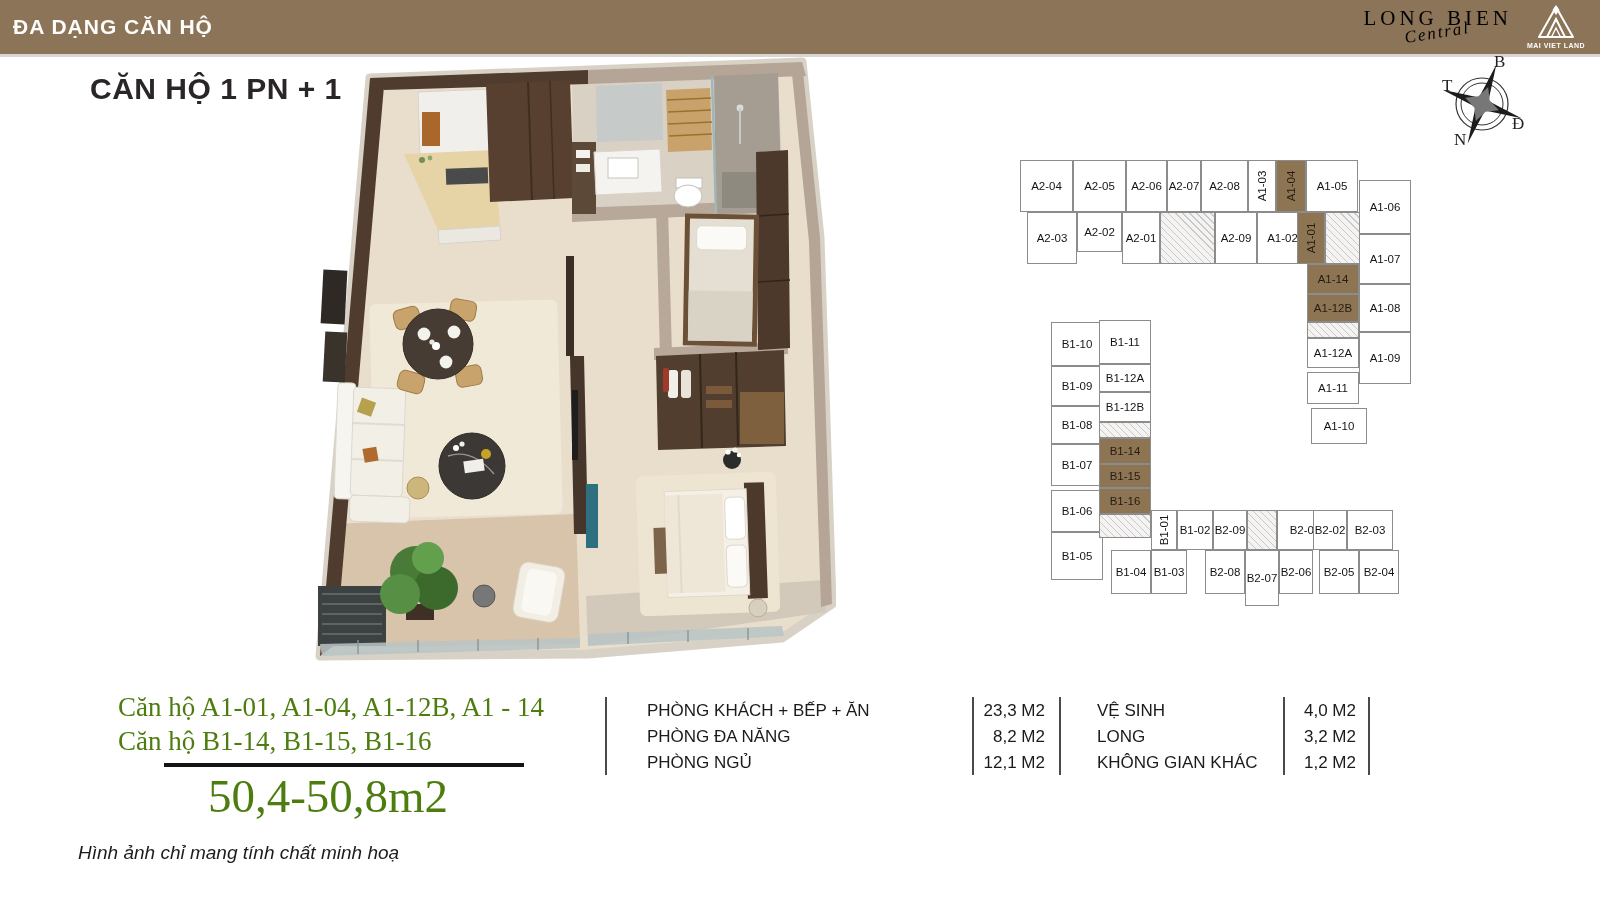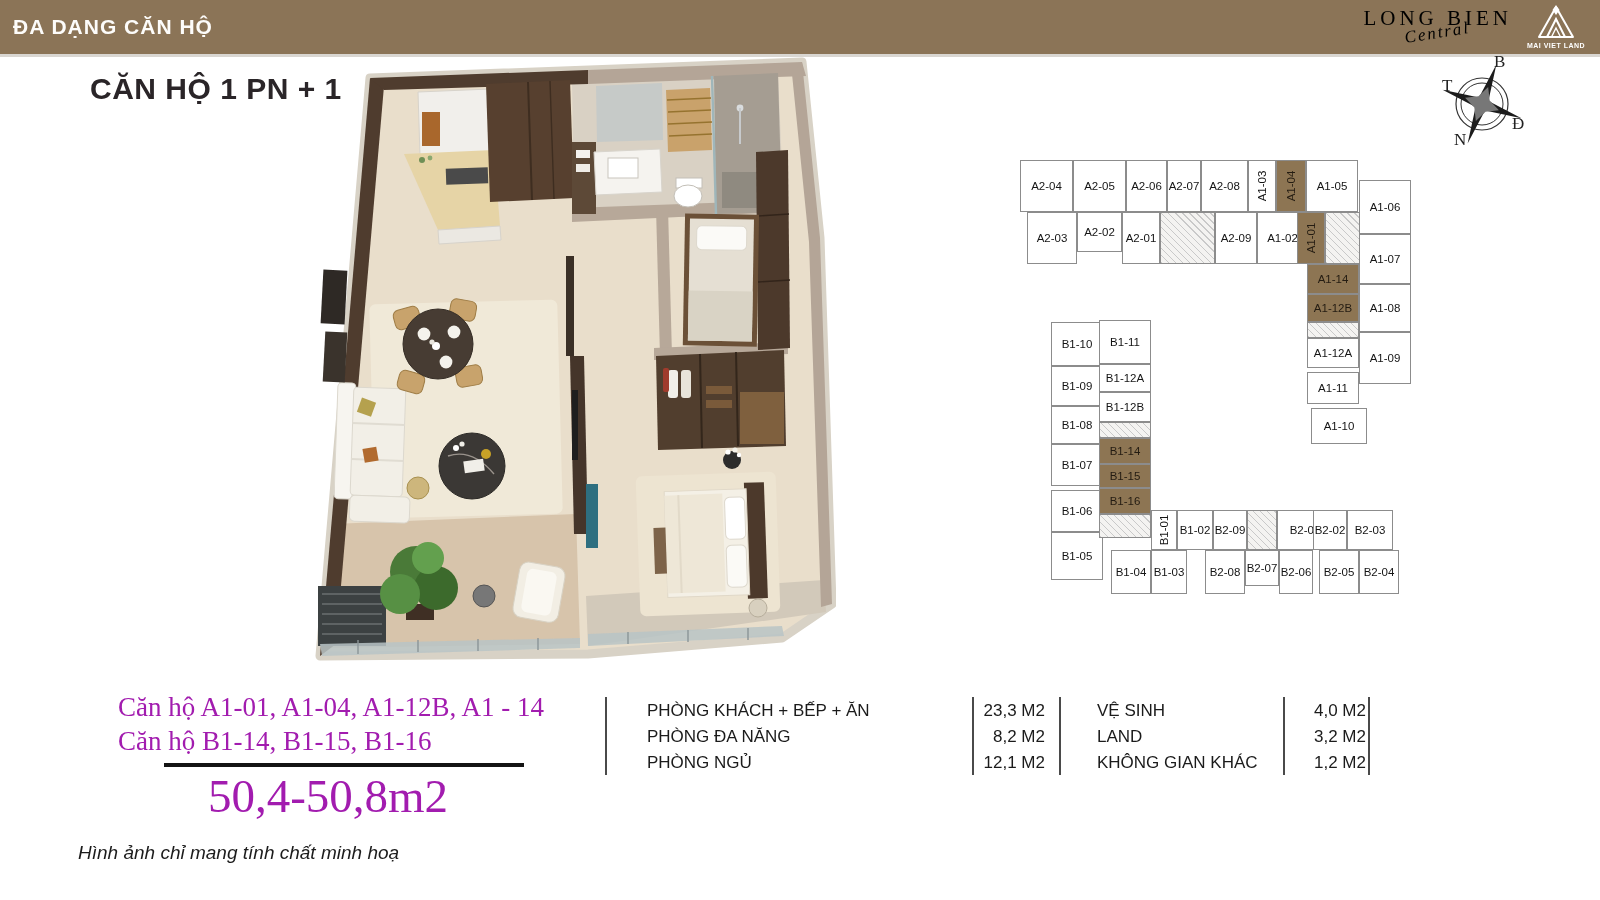--- a/index.html
+++ b/index.html
@@ -16,36 +16,36 @@
                 letter-spacing:2px;margin-top:-8px;transform:rotate(-9deg);}
   .partner-wrap{position:absolute;right:10px;top:4px;width:68px;text-align:center;color:#fff;}
   .partner-name{font-size:7px;font-weight:bold;letter-spacing:.5px;margin-top:-2px;}
 
   
   .page-heading{position:absolute;left:90px;top:72px;font-size:30px;font-weight:800;
                 color:#2a2528;letter-spacing:.5px;}
   .note{position:absolute;left:78px;top:842px;font-size:19px;font-style:italic;color:#1c1c1c;}
 
   
-  .summary{position:absolute;left:118px;top:690px;width:440px;color:#a21caf;
+  .summary{position:absolute;left:118px;top:690px;width:440px;color:#4d7c0f;
            font-family:"Liberation Serif",serif;}
   .summary-line{font-size:27px;line-height:34px;}
   .summary-rule{height:4px;background:#141414;width:360px;margin:5px 0 2px 46px;}
   .summary-area{font-size:47px;text-align:center;width:420px;margin-top:2px;}
 
   
   .spec-col{position:absolute;top:697px;height:78px;color:#1b1b1b;}
   .spec-col1{left:605px;width:452px;border-left:2px solid #4a4a4a;border-right:2px solid #4a4a4a;}
   .spec-col2{left:1057px;width:311px;border-right:2px solid #4a4a4a;}
   .spec-divider{position:absolute;top:0;bottom:0;width:2px;background:#4a4a4a;}
   .spec-row{display:flex;align-items:center;height:25px;margin-top:1px;font-size:17px;}
   .spec-label{flex:1;padding-left:40px;white-space:nowrap;}
   .spec-col2 .spec-label{padding-left:40px;}
   .spec-value{width:86px;text-align:right;padding-right:14px;white-space:nowrap;}
-  .spec-col2 .spec-value{width:80px;padding-right:2px;}
+  .spec-col2 .spec-value{width:80px;padding-right:12px;}
 
   
   .compass{position:absolute;left:1428px;top:60px;width:110px;height:96px;}
   .compass-label{position:absolute;font-size:17px;color:#222;font-family:"Liberation Serif",serif;}
 
   
   .siteplan{position:absolute;left:1015px;top:152px;width:400px;height:450px;}
   .cell{position:absolute;background:#ffffff;border:1px solid #8c8c8c;display:flex;
         align-items:center;justify-content:center;box-sizing:border-box;}
   .cell span{font-size:11.5px;color:#141414;white-space:nowrap;}
@@ -386,21 +386,21 @@
       </div>
       <div class="cell" style="left: 96px; top: 398px; width: 40px; height: 44px;">
         <span>B1-04</span>
       </div>
       <div class="cell" style="left: 136px; top: 398px; width: 36px; height: 44px;">
         <span>B1-03</span>
       </div>
       <div class="cell" style="left: 190px; top: 398px; width: 40px; height: 44px;">
         <span>B2-08</span>
       </div>
-      <div class="cell" style="left: 230px; top: 398px; width: 34px; height: 36px;">
+      <div class="cell" style="left: 230px; top: 398px; width: 34px; height: 56px;">
         <span>B2-07</span>
       </div>
       <div class="cell" style="left: 264px; top: 398px; width: 34px; height: 44px;">
         <span>B2-06</span>
       </div>
       <div class="cell" style="left: 304px; top: 398px; width: 40px; height: 44px;">
         <span>B2-05</span>
       </div>
       <div class="cell" style="left: 344px; top: 398px; width: 40px; height: 44px;">
         <span>B2-04</span>
@@ -429,21 +429,21 @@
         <span class="spec-value">12,1 M2</span>
       </div>
     </div>
   <div class="spec-col spec-col2" id="spec-col2">
     <div class="spec-divider" style="left:226px"></div>
   <div class="spec-row">
         <span class="spec-label">VỆ SINH</span>
         <span class="spec-value">4,0 M2</span>
       </div>
       <div class="spec-row">
-        <span class="spec-label">LAND</span>
+        <span class="spec-label">LONG</span>
         <span class="spec-value">3,2 M2</span>
       </div>
       <div class="spec-row">
         <span class="spec-label">KHÔNG GIAN KHÁC</span>
         <span class="spec-value">1,2 M2</span>
       </div>
     </div>
 
 </div>
 

